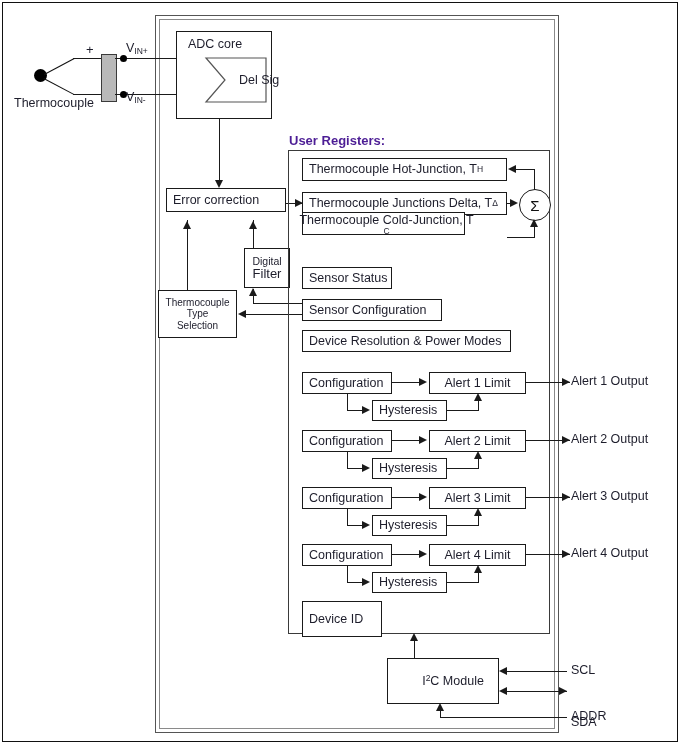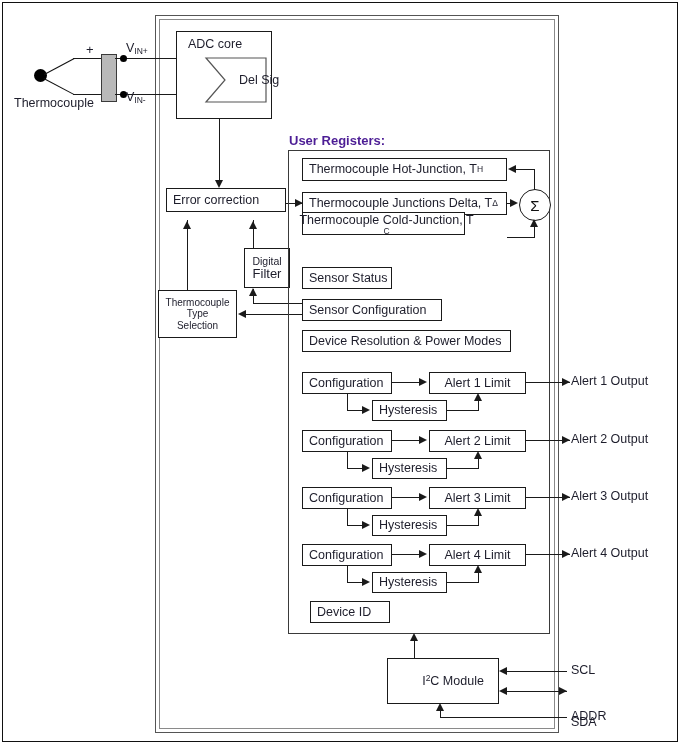--- a/index.html
+++ b/index.html
@@ -214,21 +214,21 @@
   <div class="v" style="left:347px;top:566px;height:17px;"></div>
   <div class="h" style="left:347px;top:582px;width:17px;"></div>
   <div class="ar ar-r" style="left:362px;top:578px;"></div>
   <div class="h" style="left:447px;top:582px;width:31px;"></div>
   <div class="v" style="left:478px;top:567px;height:16px;"></div>
   <div class="ar ar-u" style="left:474px;top:565px;"></div>
   <div class="h" style="left:526px;top:554px;width:44px;"></div>
   <div class="ar ar-r" style="left:562px;top:550px;"></div>
   <span class="lbl" style="left:571px;top:546px;">Alert 4 Output</span>
 
-  <div class="box pad" style="left:310px;top:601px;width:80px;height:22px;">Device ID</div>
+  <div class="box pad" style="left:302px;top:601px;width:80px;height:36px;">Device ID</div>
 
   <div class="box center" style="left:387px;top:658px;width:112px;height:46px;padding-left:20px;">
     <span>
       <span>I</span><sup>2</sup><span>C Module</span>
     </span>
   </div>
 
   <div class="v" style="left:414px;top:640px;height:19px;"></div>
   <div class="ar ar-u" style="left:410px;top:633px;"></div>
 

